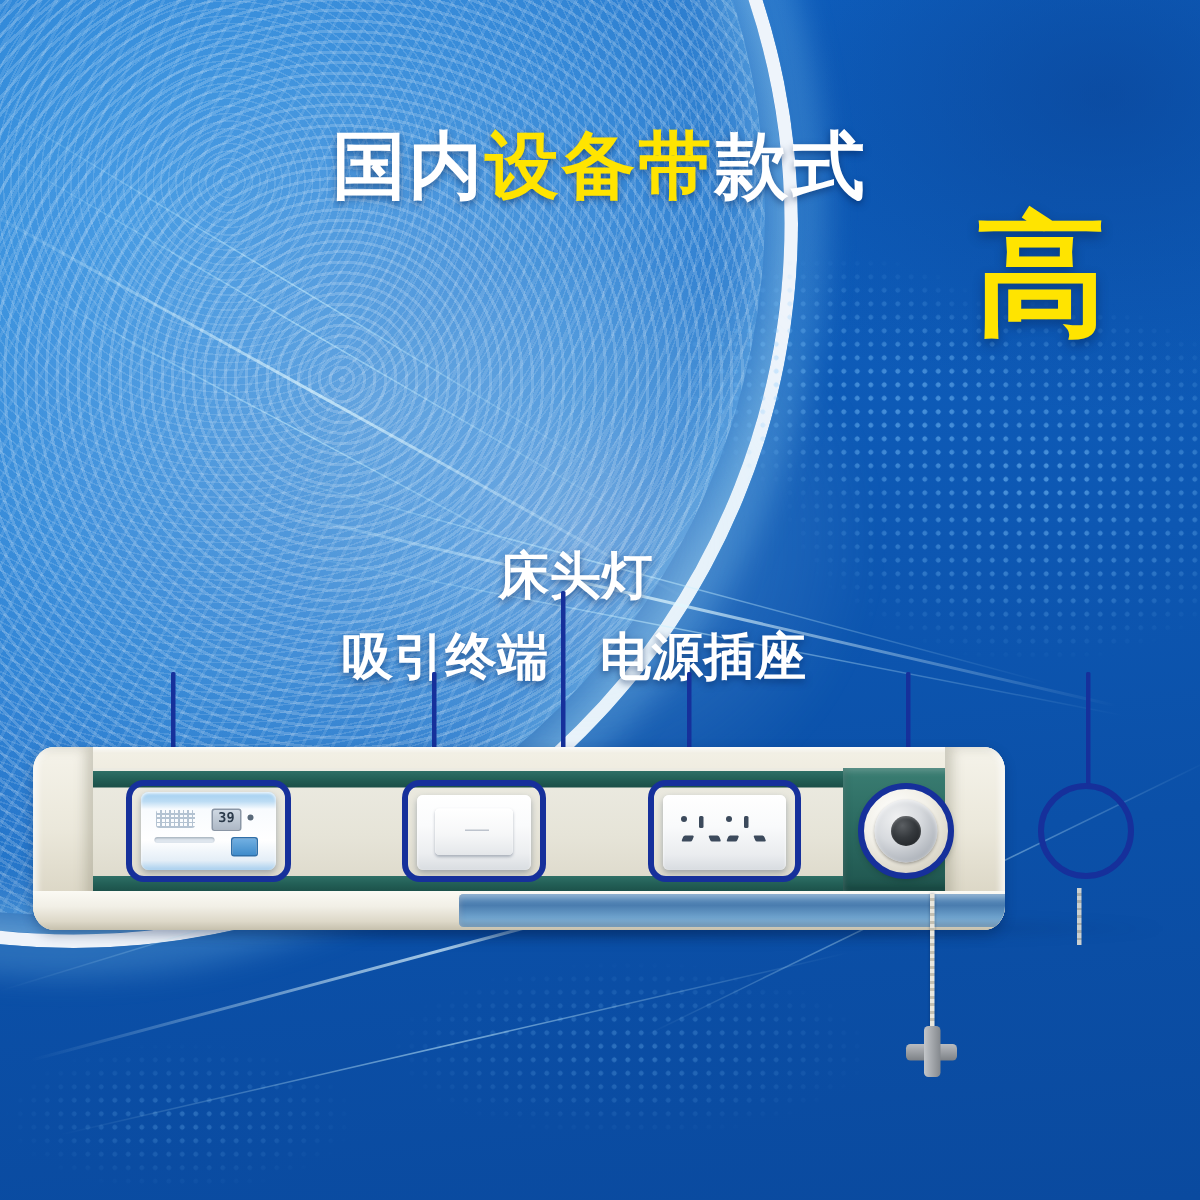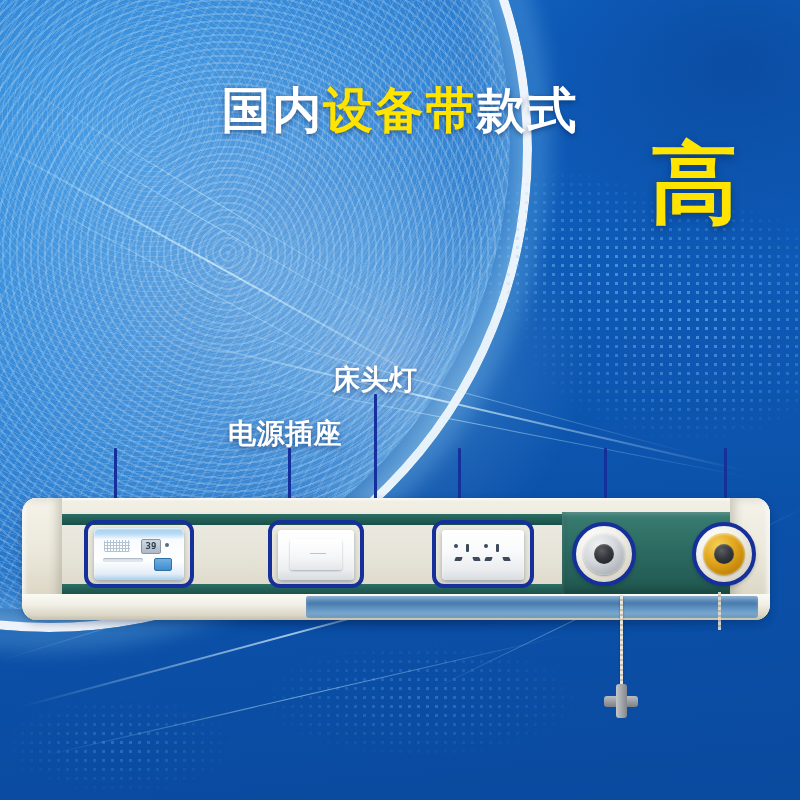--- a/index.html
+++ b/index.html
@@ -65,29 +65,29 @@
     text-shadow:0 2px 5px rgba(0,30,80,.5);}
   .hl-w{color:#ffffff;}
   .hl-y{color:#ffe400;}
   .subline{position:absolute;left:110px;top:166px;width:580px;text-align:center;
     font-weight:bold;font-size:45px;color:#ffffff;letter-spacing:3px;
     text-shadow:0 2px 6px rgba(0,30,80,.5);}
   .bigword{position:absolute;left:650px;top:140px;font-weight:bold;font-size:88px;color:#ffe400;
     line-height:1;text-shadow:0 3px 8px rgba(0,30,80,.45);}
 
   
-  .callout{position:absolute;font-weight:bold;color:#ffffff;font-size:28px;white-space:nowrap;
+  .callout{position:absolute;font-weight:bold;color:#ffffff;font-size:34px;white-space:nowrap;
     text-shadow:0 2px 5px rgba(0,35,90,.55);letter-spacing:.5px;}
   .leader{position:absolute;width:3px;background:#16309b;border-radius:1px;}
 
   
   .bar-wrap{position:absolute;left:22px;top:498px;width:760px;height:128px;}
   .bar-shadow{position:absolute;left:10px;top:112px;width:744px;height:18px;border-radius:50%;
     background:radial-gradient(ellipse, rgba(3,35,85,.5) 0%, rgba(3,35,85,0) 72%);filter:blur(4px);}
-  .bar-body{position:absolute;left:0;top:0;width:748px;height:122px;border-radius:14px/16px;
+  .bar-body{position:absolute;left:0;top:0;width:648px;height:122px;border-radius:14px/16px;
     background:linear-gradient(180deg,#f3f1e6 0%,#efece0 14%,#e9e5d7 40%,#e2dece 62%,#d6d1bf 84%,#c9c3b0 100%);
     box-shadow:inset 0 2px 3px rgba(255,255,255,.85), inset 0 -4px 8px rgba(120,115,95,.35), 0 3px 8px rgba(0,25,70,.3);
     overflow:hidden;}
   .endcap{position:absolute;top:0;width:40px;height:122px;
     background:linear-gradient(180deg,#f5f3ea 0%,#ebe8db 45%,#d3cdba 100%);}
   .endcap.l{left:0;border-radius:14px 0 0 14px;
     box-shadow:inset -5px 0 8px rgba(130,125,105,.35), inset 3px 0 4px rgba(255,255,255,.8);}
   .endcap.r{right:0;border-radius:0 14px 14px 0;
     box-shadow:inset 5px 0 8px rgba(130,125,105,.35), inset -3px 0 4px rgba(255,255,255,.8);}
   .panel-face{position:absolute;left:40px;top:14px;width:680px;height:82px;
@@ -199,22 +199,23 @@
     <div class="streak thick" style="left:20px;top:706px;width:560px;transform:rotate(-15deg);"></div>
     <div class="streak" style="left:40px;top:756px;width:540px;transform:rotate(-13deg);"></div>
     <div class="streak" style="left:430px;top:690px;width:420px;transform:rotate(-26deg);"></div>
   </div>
 
   <div class="headline">
     <span class="hl-w">国内</span><span class="hl-y">设备带</span><span class="hl-w">款式</span>
   </div>
   <div class="bigword">高</div>
 
-  <div class="callout" style="left:228px;top:415px;">电源插座</div>
+  <div class="callout" style="left:228px;top:415px;">吸引终端</div>
   <div class="callout" style="left:332px;top:361px;">床头灯</div>
+  <div class="callout" style="left:400px;top:415px;">电源插座</div>
 
   <div class="leader" style="left:114px;top:448px;height:82px;"></div>
   <div class="leader" style="left:288px;top:448px;height:82px;"></div>
   <div class="leader" style="left:374px;top:394px;height:216px;"></div>
   <div class="leader" style="left:458px;top:448px;height:82px;"></div>
   <div class="leader" style="left:604px;top:448px;height:78px;"></div>
   <div class="leader" style="left:724px;top:448px;height:78px;"></div>
 
   <div class="bar-wrap">
     <div class="bar-shadow"></div>

